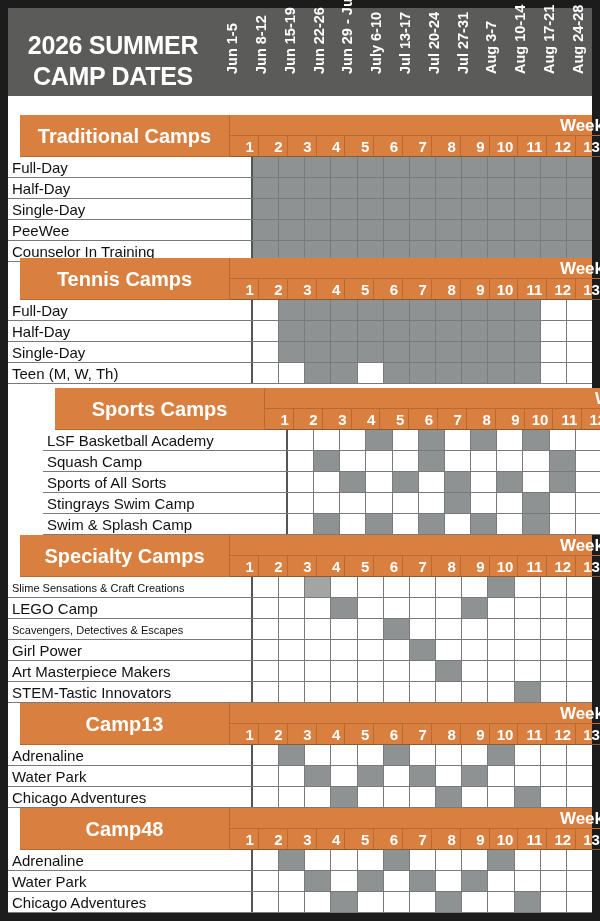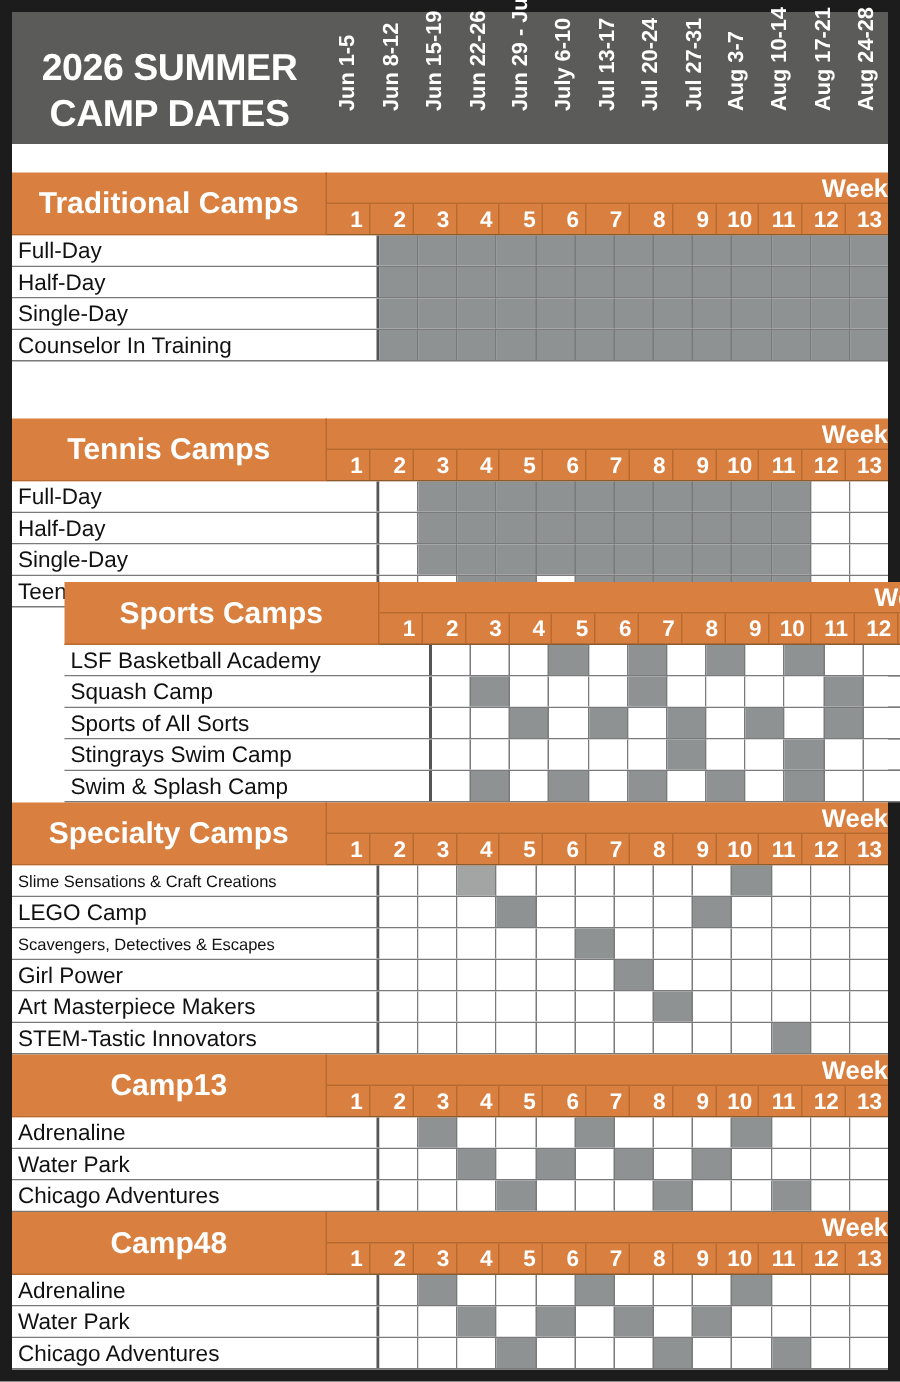--- a/index.html
+++ b/index.html
@@ -7,21 +7,21 @@
          font-family:"Liberation Sans", sans-serif; }
   #sheet { position:absolute; left:8px; top:8px; width:584px; height:905px; background:#fff; }
   #title-block { position:absolute; left:0; top:0; width:584px; height:88px; background:#5b5c5a; }
   #title { position:absolute; left:0; top:22px; width:210px; text-align:center; color:#fff;
            font-weight:bold; font-size:25px; line-height:31px; letter-spacing:-0.3px; }
   .date-label { position:absolute; bottom:6px; width:28.77px; height:100px; }
   .date-label span { position:absolute; left:50%; bottom:0; transform-origin:0 0;
            transform:rotate(-90deg) translate(0,-50%); white-space:nowrap; color:#fff;
            font-weight:bold; font-size:14.5px; line-height:16px; }
   .section { position:absolute; left:0; width:584px; }
-  .sec-head { position:relative; height:42px; background:#d98040; }
+  .sec-head { position:relative; height:42px; background:#d98040;margin-left:12px; }
   .sec-title { position:absolute; left:0; top:0; width:209px; height:41px; line-height:42px;
                text-align:center; color:#fff; font-weight:bold; font-size:20px;
                border-right:1px solid #b86a30; border-bottom:1px solid #b86a30; }
   .week-label { position:absolute; left:210px; top:0; width:374px; height:20px; line-height:21px;
                 text-align:right; color:#fff; font-weight:bold; font-size:17px;
                 border-bottom:1px solid #b86a30; }
   .week-nums { position:absolute; left:210px; top:21px; width:374px; height:20px; display:flex;
                border-bottom:1px solid #8a5a30; }
   .wnum { flex:1; text-align:right; padding-right:4px; color:#fff; font-weight:bold; font-size:15px;
           line-height:21px; border-right:1px solid #b86a30; box-sizing:border-box; }
@@ -156,39 +156,57 @@
             <div class="cell on"></div>
             <div class="cell on"></div>
             <div class="cell on"></div>
             <div class="cell on"></div>
             <div class="cell on"></div>
             <div class="cell on"></div>
             <div class="cell on"></div>
           </div>
         </div>
         <div class="row">
+          <div class="row-name">PeeWee</div>
+          <div class="cells">
+            <div class="cell on"></div>
+            <div class="cell on"></div>
+            <div class="cell on"></div>
+            <div class="cell on"></div>
+            <div class="cell on"></div>
+            <div class="cell on"></div>
+            <div class="cell on"></div>
+            <div class="cell on"></div>
+            <div class="cell on"></div>
+            <div class="cell on"></div>
+            <div class="cell on"></div>
+            <div class="cell on"></div>
+            <div class="cell on"></div>
+          </div>
+        </div>
+        <div class="row">
           <div class="row-name">Counselor In Training</div>
           <div class="cells">
             <div class="cell on"></div>
             <div class="cell on"></div>
             <div class="cell on"></div>
             <div class="cell on"></div>
             <div class="cell on"></div>
             <div class="cell on"></div>
             <div class="cell on"></div>
             <div class="cell on"></div>
             <div class="cell on"></div>
             <div class="cell on"></div>
             <div class="cell on"></div>
             <div class="cell on"></div>
             <div class="cell on"></div>
           </div>
         </div>
       </div>
-      <div class="section" style="top: 271px;">
+      <div class="section" style="top: 250px;">
         <div class="sec-head">
           <div class="sec-title">Tennis Camps</div>
           <div class="week-label">Week</div>
           <div class="week-nums">
             <div class="wnum">1</div>
             <div class="wnum">2</div>
             <div class="wnum">3</div>
             <div class="wnum">4</div>
             <div class="wnum">5</div>
             <div class="wnum">6</div>

